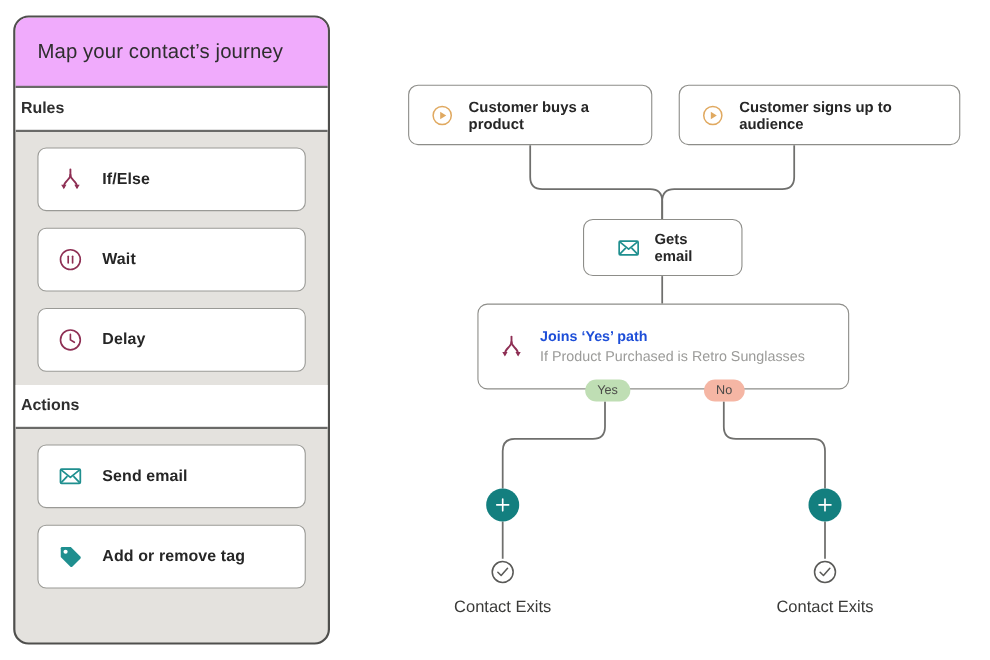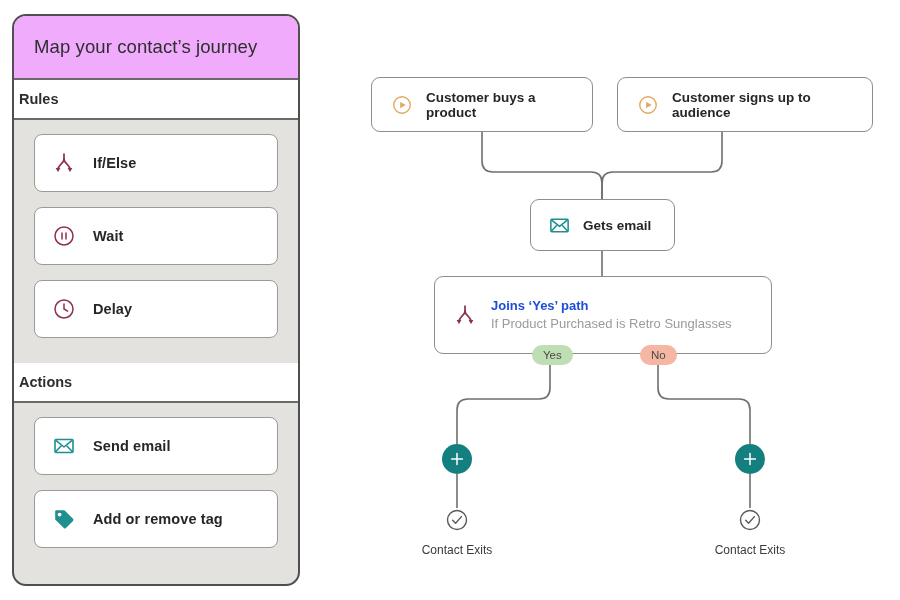--- a/index.html
+++ b/index.html
@@ -52,21 +52,21 @@
     align-items: center;
     padding: 0 5px;
     border-bottom: 2px solid #6a6a68;
   }
   .section-header-label {
     font-size: 14.5px;
     font-weight: bold;
     color: #2e2e2e;
   }
   .section-body {
-    padding: 14px 20px 25px 20px;
+    padding: 14px 20px 12px 20px;
   }
   .item-card {
     box-sizing: border-box;
     height: 58px;
     background: #ffffff;
     border: 1.5px solid #9a9a96;
     border-radius: 8px;
     display: flex;
     align-items: center;
     padding: 0 16px;
@@ -122,21 +122,21 @@
     margin-right: 12px;
   }
   .node-label {
     font-size: 13.5px;
     font-weight: bold;
     color: #262626;
   }
 
   #node-trigger-1 { left: 85px; top: 77px; width: 222px; height: 55px; padding: 0 18px; }
   #node-trigger-2 { left: 331px; top: 77px; width: 256px; height: 55px; padding: 0 18px; }
-  #node-email     { left: 244px; top: 199px; width: 145px; height: 52px; padding: 0 16px; }
+  #node-email     { left: 244px; top: 199px; width: 145px; height: 52px; padding: 0 28px; }
 
   #node-branch {
     left: 148px; top: 276px; width: 338px; height: 78px;
     padding: 0 18px;
     align-items: center;
   }
   #node-branch .node-icon { margin-right: 14px; }
   .branch-text { display: flex; flex-direction: column; justify-content: center; }
   .branch-title {
     font-size: 13px;
@@ -180,21 +180,21 @@
   .exit-icon {
     position: absolute;
     width: 24px;
     height: 24px;
   }
   #exit-icon-yes { left: 159px; top: 508px; }
   #exit-icon-no  { left: 452px; top: 508px; }
 
   .exit-label {
     position: absolute;
-    font-size: 12px;
+    font-size: 15px;
     color: #3a3a38;
     text-align: center;
     width: 160px;
   }
   #exit-label-yes { left: 91px; top: 543px; }
   #exit-label-no  { left: 384px; top: 543px; }
 </style>
 </head>
 <body>
 

